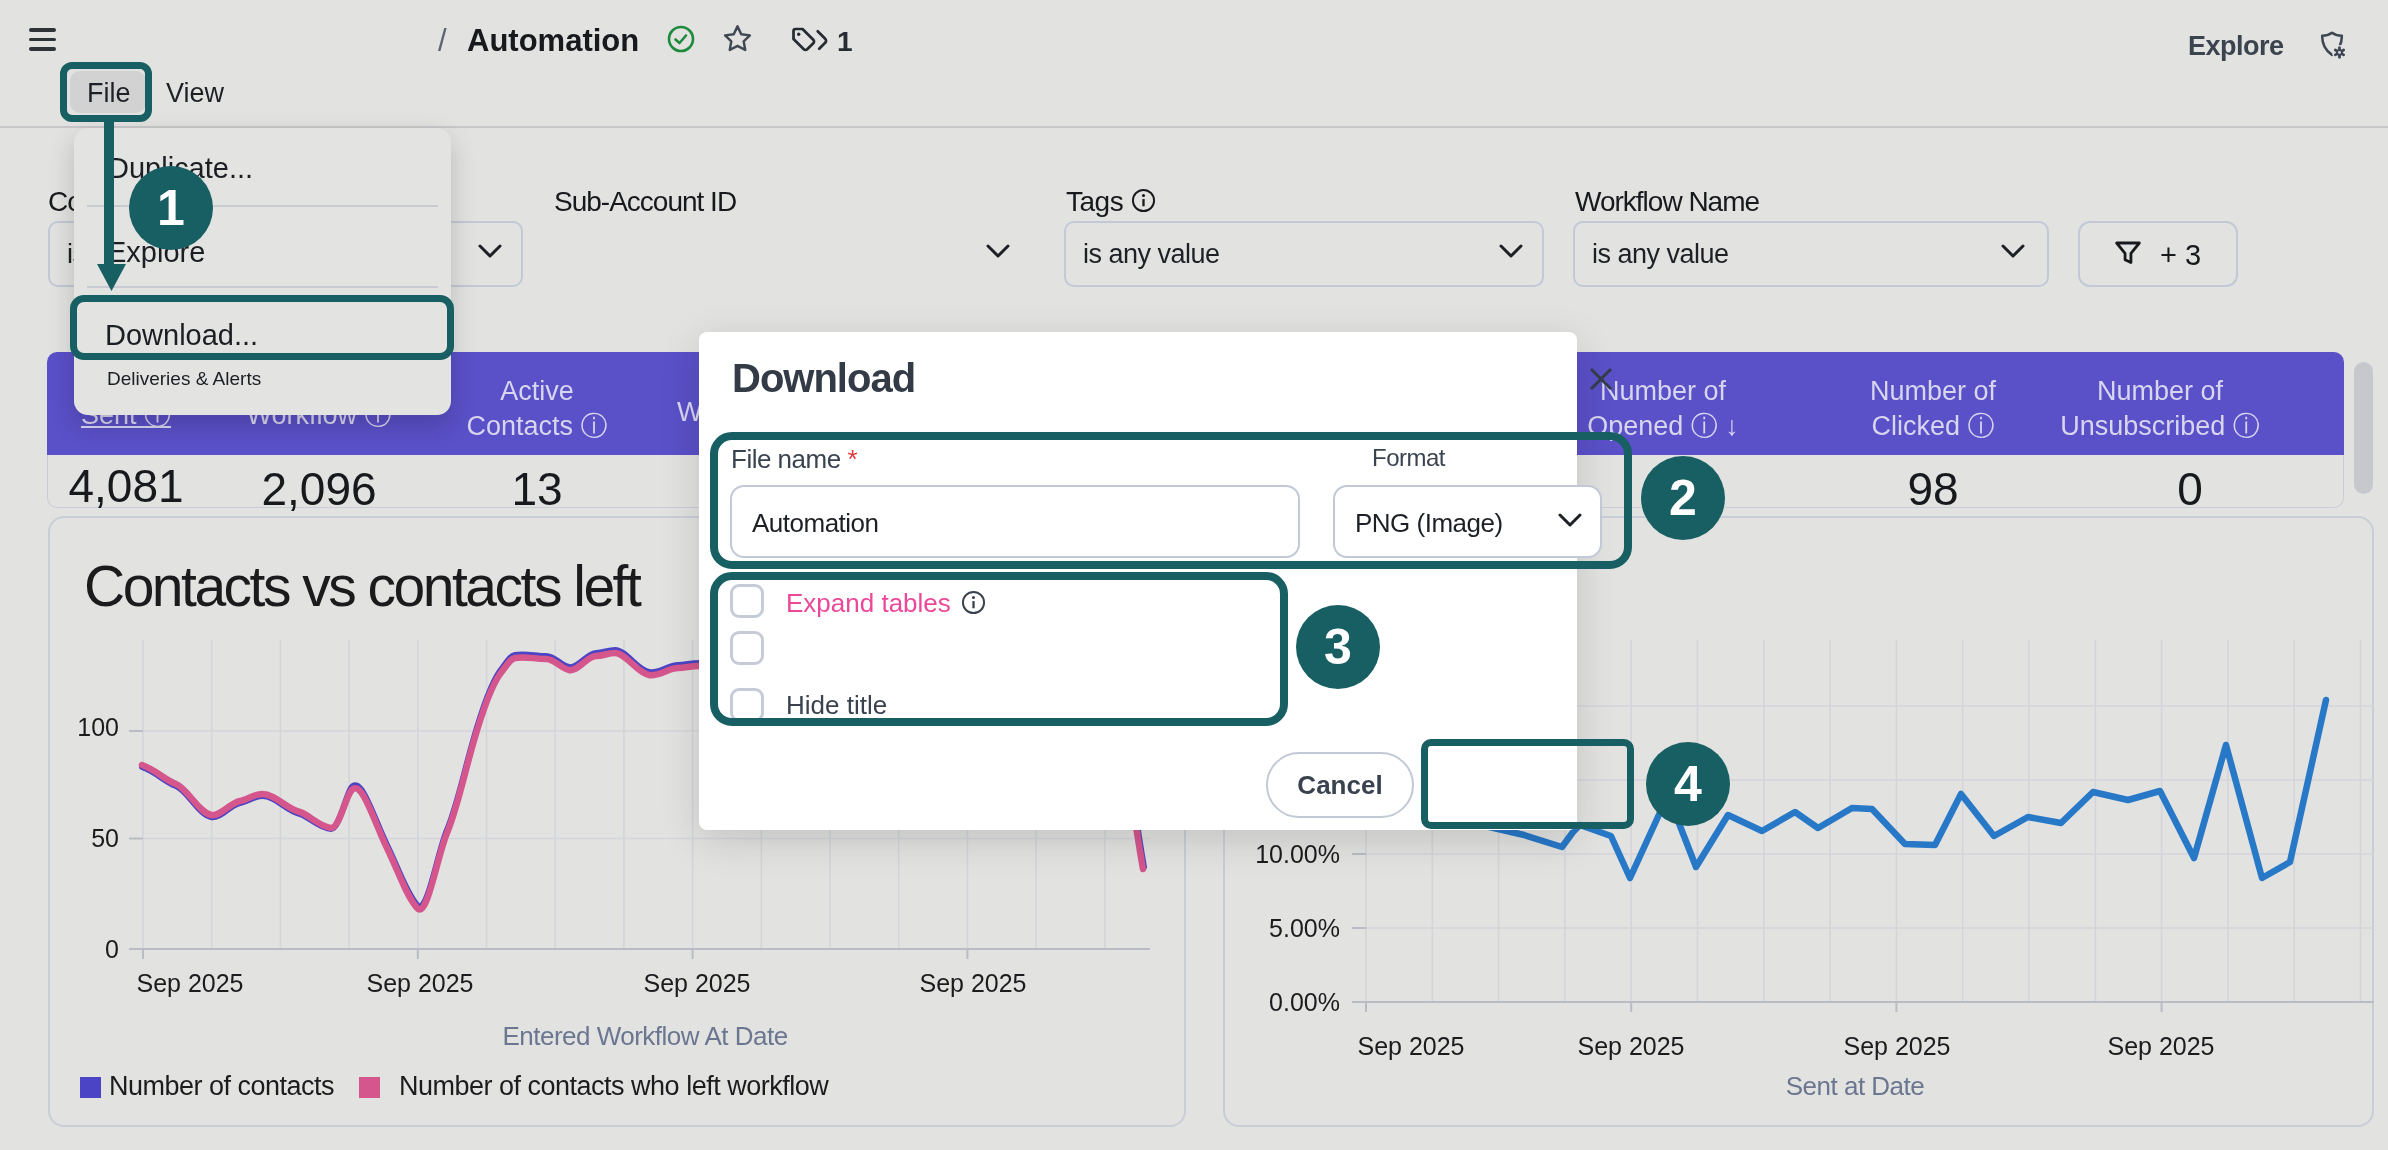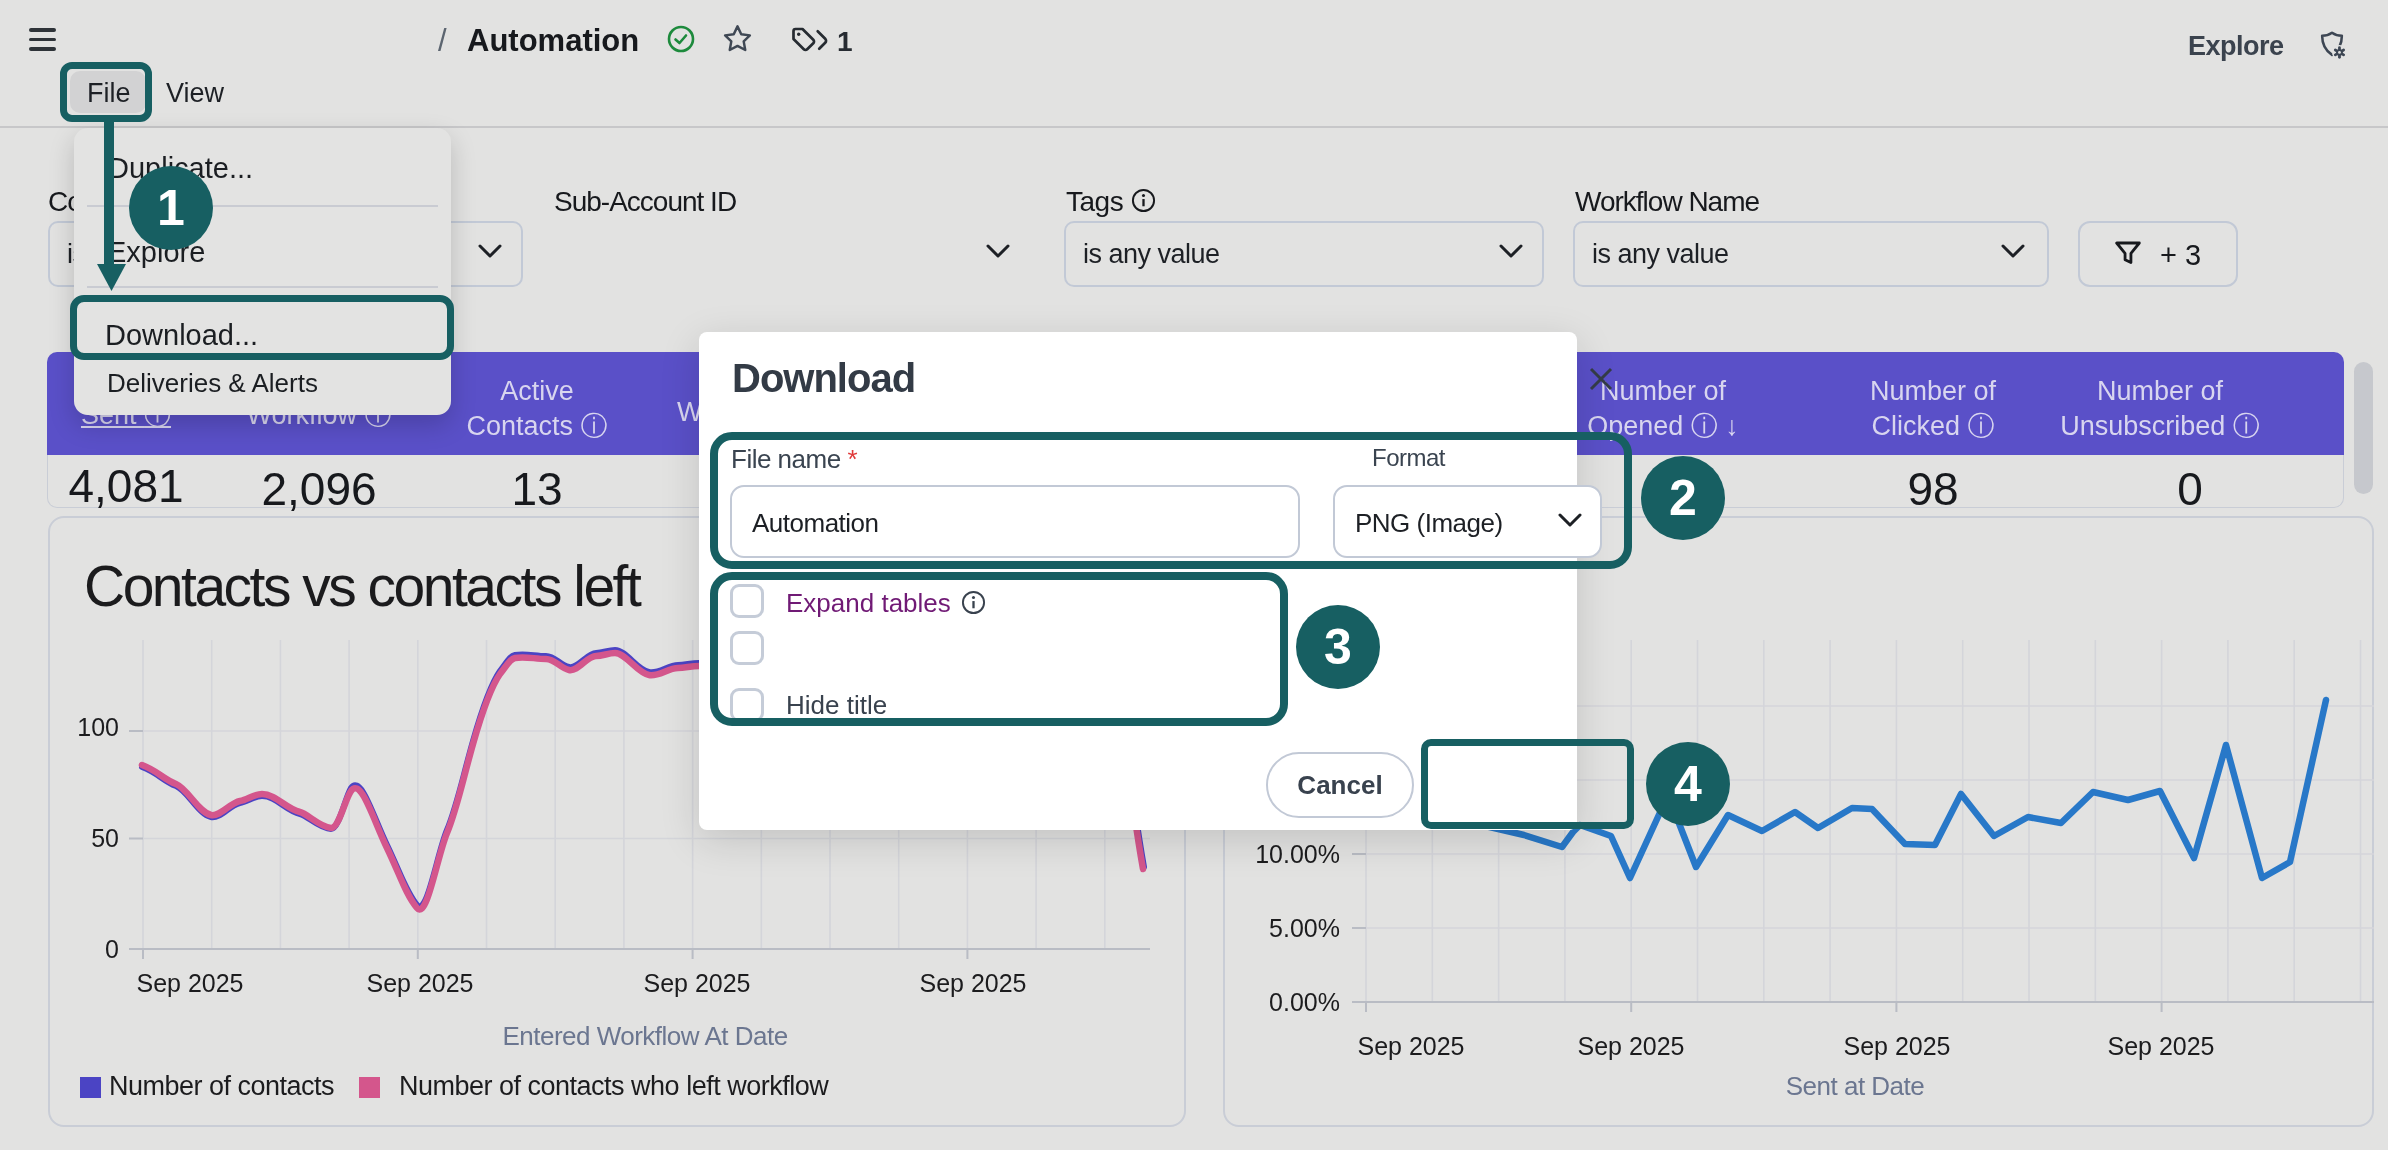--- a/index.html
+++ b/index.html
@@ -228,40 +228,40 @@
     </g>
     <text x="632" y="579" font-size="26" letter-spacing="-0.5" fill="#6b7690" text-anchor="middle">Sent at Date</text>
   </svg>
 
   <div class="abs" style="left:74px;top:128px;width:377px;height:287px;background:#e3e3e2;border-radius:14px;box-shadow:0 10px 26px rgba(0,0,0,0.18);"></div>
   <div class="abs" style="left:108px;top:152px;font-size:29px;color:#1b1e22;">Duplicate...</div>
   <div class="abs" style="left:87px;top:205px;width:351px;height:1.5px;background:#c9cbd2;"></div>
   <div class="abs" style="left:107px;top:236px;font-size:29px;color:#1b1e22;">Explore</div>
   <div class="abs" style="left:87px;top:286px;width:351px;height:1.5px;background:#c9cbd2;"></div>
   <div class="abs" style="left:105px;top:319px;font-size:29px;color:#1b1e22;">Download...</div>
-  <div class="abs" style="left:107px;top:368px;font-size:26px;color:#1b1e22;">Deliveries &amp; Alerts</div>
+  <div class="abs" style="left:107px;top:368px;font-size:19px;color:#1b1e22;">Deliveries &amp; Alerts</div>
 
   <div class="abs" id="modal" style="left:699px;top:332px;width:878px;height:498px;background:#ffffff;border-radius:8px;box-shadow:0 10px 40px rgba(0,0,0,0.14);">
     <div class="abs" style="left:33px;top:24px;font-size:40px;font-weight:700;color:#333b46;letter-spacing:-1px;">Download</div>
     <svg class="abs" style="left:886px;top:31px;" width="32" height="32" viewBox="0 0 32 32">
       <line x1="6" y1="6" x2="26" y2="26" stroke="#333b46" stroke-width="3"></line>
       <line x1="26" y1="6" x2="6" y2="26" stroke="#333b46" stroke-width="3"></line>
     </svg>
     <div class="abs" style="left:32px;top:112px;font-size:26px;color:#3a4450;letter-spacing:-0.5px;">File name <span style="color:#e03a3a;">*</span></div>
     <div class="abs" style="left:31px;top:153px;width:570px;height:73px;background:#fff;border:2px solid #c2c9d6;border-radius:14px;box-sizing:border-box;"></div>
     <div class="abs" style="left:53px;top:176px;font-size:26px;color:#1d2025;letter-spacing:-0.5px;">Automation</div>
     <div class="abs" style="left:633px;top:112px;font-size:24px;color:#3a4450;letter-spacing:-0.5px;margin-left:40px;">Format</div>
     <div class="abs" style="left:634px;top:153px;width:269px;height:73px;background:#fff;border:2px solid #c2c9d6;border-radius:14px;box-sizing:border-box;"></div>
     <div class="abs" style="left:656px;top:176px;font-size:26px;color:#1d2025;letter-spacing:-0.5px;">PNG (Image)</div>
     <svg class="abs" style="left:859px;top:181px;" width="24" height="15" viewBox="0 0 24 15">
         <polyline points="2,2 12,12 22,2" fill="none" stroke="#1d2025" stroke-width="3" stroke-linecap="round" stroke-linejoin="round"></polyline>
       </svg>
 
     <div class="abs cb" style="left:31px;top:252px;"></div>
-    <div class="abs" style="left:87px;top:256px;font-size:26px;color:#701a75;">Expand tables</div>
+    <div class="abs" style="left:87px;top:256px;font-size:26px;color:#ec4899;">Expand tables</div>
     <svg class="abs" style="left:262px;top:258px;" width="25" height="25" viewBox="0 0 26 26">
       <circle cx="13" cy="13" r="11" fill="none" stroke="#39424e" stroke-width="2"></circle>
       <line x1="13" y1="11.5" x2="13" y2="19" stroke="#39424e" stroke-width="2.4"></line>
       <circle cx="13" cy="7.8" r="1.6" fill="#39424e"></circle>
     </svg>
     <div class="abs cb" style="left:31px;top:299px;"></div>
     <div class="abs cb" style="left:31px;top:356px;"></div>
     <div class="abs" style="left:87px;top:358px;font-size:26px;color:#39424e;">Hide title</div>
 
     <div class="abs" style="left:567px;top:420px;width:148px;height:66px;border:2.5px solid #c2c9d6;border-radius:34px;box-sizing:border-box;text-align:center;line-height:62px;font-size:26px;font-weight:700;color:#39424e;">Cancel</div>

